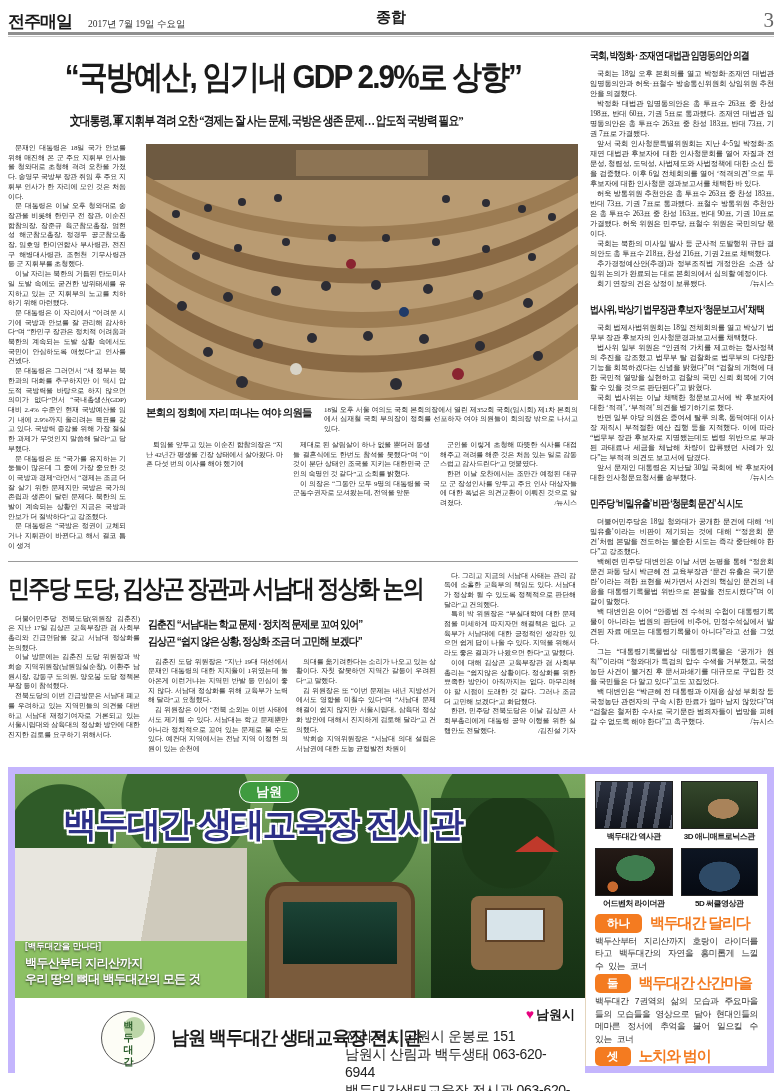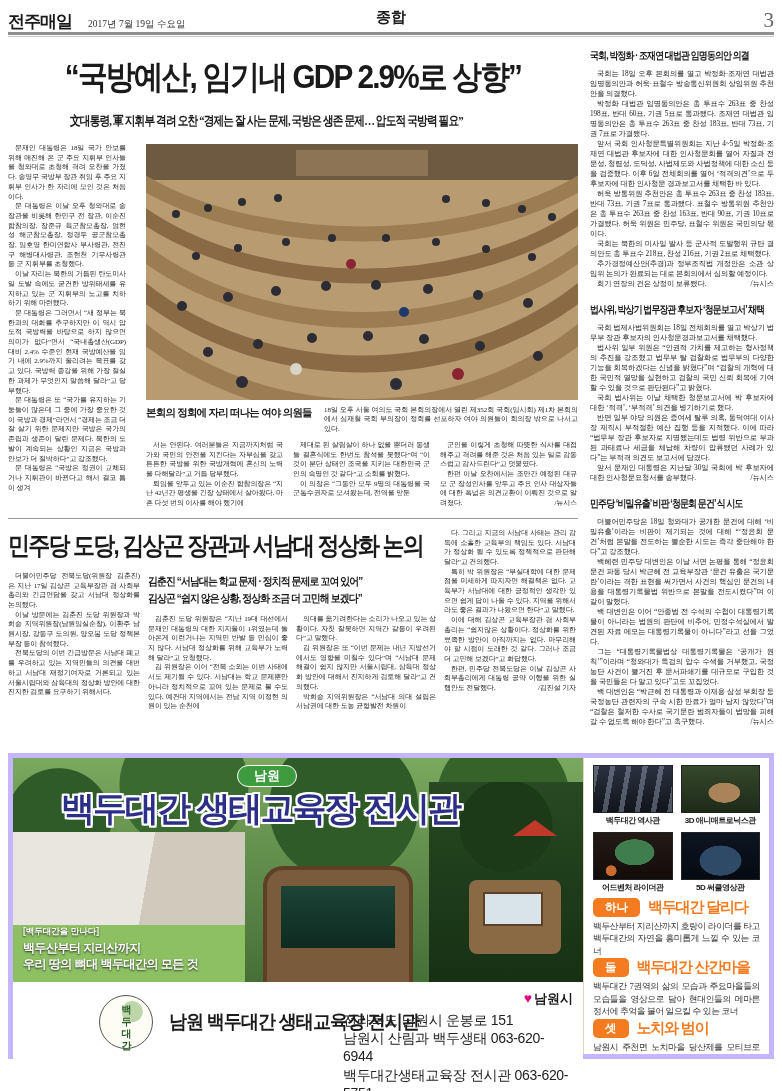--- a/index.html
+++ b/index.html
@@ -48,21 +48,21 @@
   .s-mid-cols{display:flex;gap:8px;}
   .s-mid-cols .c{width:140px;overflow:hidden;}
   .s-col4{width:132px;padding-top:2px;overflow:hidden;}
   
   .sb-article{margin-bottom:14px;}
   .sb-headline{font-family:"Liberation Sans",sans-serif;font-weight:900;font-size:10.5px;letter-spacing:-1px;
                white-space:nowrap;transform:scaleX(.85);transform-origin:left;margin:0 0 6px;}
   .sb-body{font-size:7.3px;line-height:10px;text-align:justify;letter-spacing:-0.1px;}
   .sb-body p{margin:0;text-indent:7px;}
   
-  .ad{margin-top:12px;border:5px solid #c4b5fd;height:306px;display:flex;background:#fff;}
+  .ad{margin-top:12px;border:7px solid #c4b5fd;height:306px;display:flex;background:#fff;}
   .ad-left{width:570px;position:relative;}
   .ad-photo{height:224px;position:relative;overflow:hidden;
     background:radial-gradient(circle at 8% 28%,#2f5b28 0 52px,transparent 53px),
                radial-gradient(circle at 30% 12%,#3a6a2f 0 64px,transparent 65px),
                radial-gradient(circle at 58% 22%,#2f5b28 0 74px,transparent 75px),
                radial-gradient(circle at 86% 18%,#356329 0 66px,transparent 67px),
                linear-gradient(#7aa85e,#466f38);}
   .region-badge{position:absolute;top:7px;left:224px;background:#3f9b3f;color:#fff;border:1.5px solid #fff;
     font-family:"Liberation Sans",sans-serif;font-weight:800;font-size:13px;padding:1px 16px;border-radius:12px;z-index:5;}
   .ad-title{position:absolute;top:28px;left:48px;z-index:5;font-family:"Liberation Sans",sans-serif;font-weight:900;
@@ -100,21 +100,21 @@
   .g-item .cap{font-family:"Liberation Sans",sans-serif;font-size:8px;font-weight:700;text-align:center;margin:2px 0 4px;letter-spacing:-0.5px;}
   .g1{background:repeating-linear-gradient(100deg,rgba(170,180,200,.4) 0 5px,transparent 5px 16px),linear-gradient(#2b3140,#11141c);}
   .g2{background:radial-gradient(ellipse at 55% 58%,#a9835a 0 26%,transparent 27%),linear-gradient(#35482c,#1d2a18);}
   .g3{background:radial-gradient(ellipse at 52% 42%,#3f7d4f 0 34%,transparent 35%),radial-gradient(circle at 22% 82%,#c96a2f 0 7%,transparent 8%),linear-gradient(#241a16,#120c0a);}
   .g4{background:radial-gradient(ellipse at 50% 60%,#2e4a66 0 38%,transparent 39%),linear-gradient(#0d1522,#060a12);}
   .feature{margin-top:1px;}
   .f-head{display:flex;align-items:center;gap:8px;}
   .f-badge{background:#f47b20;color:#fff;font-family:"Liberation Sans",sans-serif;font-weight:800;font-size:11.5px;
     border-radius:5px;padding:2px 12px;flex:0 0 auto;}
   .f-title{color:#f47b20;font-family:"Liberation Sans",sans-serif;font-weight:900;font-size:15px;letter-spacing:-1.2px;white-space:nowrap;}
-  .f-desc{font-family:Liberation Serif, serif;font-size:8.8px;line-height:1.42;color:#333;margin-top:3px;letter-spacing:-0.4px;text-align:justify;}
+  .f-desc{font-family:Liberation Mono, monospace;font-size:8.8px;line-height:1.42;color:#333;margin-top:3px;letter-spacing:-0.4px;text-align:justify;}
 </style>
 </head>
 <body>
 
 <div class="page">
 
   <div class="masthead">
     <span class="paper-name">전주매일</span>
     <span class="mh-date">2017년 7월 19일 수요일</span>
     <span class="mh-section">종합</span>
@@ -126,20 +126,21 @@
     <div class="left-zone">
 
       <div>
         <h1 class="headline">“국방예산, 임기내 GDP 2.9%로 상향”</h1>
         <div class="subhead">文대통령, 軍 지휘부 격려 오찬  “경제는 잘 사는 문제, 국방은 생존 문제… 압도적 국방력 필요”</div>
         <div class="main-body">
           <div class="col-narrow bodytext">
             <p>문재인 대통령은 18일 국가 안보를 위해 매진해 온 군 주요 지휘부 인사들을 청와대로 초청해 격려 오찬을 가졌다. 송영무 국방부 장관 취임 후 주요 지휘부 인사가 한 자리에 모인 것은 처음이다.</p>
             <p>문 대통령은 이날 오후 청와대로 송 장관을 비롯해 한민구 전 장관, 이순진 합참의장, 장준규 육군참모총장, 엄현성 해군참모총장, 정경두 공군참모총장, 임호영 한미연합사 부사령관, 전진구 해병대사령관, 조현천 기무사령관 등 군 지휘부를 초청했다.</p>
             <p>이날 자리는 북한의 거듭된 탄도미사일 도발 속에도 굳건한 방위태세를 유지하고 있는 군 지휘부의 노고를 치하하기 위해 마련됐다.</p>
+            <p>문 대통령은 이 자리에서 “어려운 시기에 국방과 안보를 잘 관리해 감사하다”며 “한민구 장관은 정치적 어려움과 북한의 계속되는 도발 상황 속에서도 국민이 안심하도록 애썼다”고 인사를 건넸다.</p>
             <p>문 대통령은 그러면서 “새 정부는 북한과의 대화를 추구하지만 이 역시 압도적 국방력을 바탕으로 하지 않으면 의미가 없다”면서 “국내총생산(GDP) 대비 2.4% 수준인 현재 국방예산을 임기 내에 2.9%까지 올리려는 목표를 갖고 있다. 국방력 증강을 위해 가장 절실한 과제가 무엇인지 말씀해 달라”고 당부했다.</p>
             <p>문 대통령은 또 “국가를 유지하는 기둥들이 많은데 그 중에 가장 중요한 것이 국방과 경제”라면서 “경제는 조금 더 잘 살기 위한 문제지만 국방은 국가의 존립과 생존이 달린 문제다. 북한의 도발이 계속되는 상황인 지금은 국방과 안보가 더 절박하다”고 강조했다.</p>
             <p>문 대통령은 “국방은 정권이 교체되거나 지휘관이 바뀐다고 해서 결코 틈이 생겨</p>
           </div>
           <div class="photo-zone">
             <div class="assembly-photo">
               <svg width="432" height="256" viewBox="0 0 432 256">
                 <rect width="432" height="256" fill="#b99b72"></rect>
                 <rect width="432" height="36" fill="#6e5a41"></rect>
                 <rect x="150" y="6" width="132" height="26" fill="#8d7454"></rect>
@@ -188,21 +189,20 @@
                 <circle cx="96" cy="238" r="6" fill="#2c2c34"></circle>
                   <circle cx="250" cy="240" r="6" fill="#2c2c34"></circle>
               </svg>
             </div>
             <div class="caption-row">
               <div class="caption-title">본회의 정회에 자리 떠나는 여야 의원들</div>
               <div class="caption-text">18일 오후 서울 여의도 국회 본회의장에서 열린 제352회 국회(임시회) 제1차 본회의에서 심재철 국회 부의장이 정회를 선포하자 여야 의원들이 회의장 밖으로 나서고 있다.</div>
             </div>
             <div class="three-cols bodytext">
               <div class="c">
-                <p>서는 안된다. 여러분들은 지금까지처럼 국가와 국민의 안전을 지킨다는 자부심을 갖고 튼튼한 국방을 위한 국방개혁에 혼신의 노력을 다해달라”고 거듭 당부했다.</p>
                 <p>퇴임을 앞두고 있는 이순진 합참의장은 “지난 42년간 평생을 긴장 상태에서 살아왔다. 마흔 다섯 번의 이사를 해야 했기에</p>
               </div>
               <div class="c">
                 <p>제대로 된 살림살이 하나 없을 뿐더러 동생들 결혼식에도 한번도 참석을 못했다”며 “이것이 분단 상태인 조국을 지키는 대한민국 군인의 숙명인 것 같다”고 소회를 밝혔다.</p>
                 <p>이 의장은 “그동안 모두 9명의 대통령을 국군통수권자로 모셔왔는데, 전역을 앞둔</p>
               </div>
               <div class="c">
                 <p>군인을 이렇게 초청해 따뜻한 식사를 대접해주고 격려를 해준 것은 처음 있는 일로 감동스럽고 감사드린다”고 덧붙였다.</p>
                 <p><span>한편 이날 오찬에서는 조만간 예정된 대규모 군 장성인사를 앞두고 주요 인사 대상자들에 대한 폭넓은 의견교환이 이뤄진 것으로 알려졌다.</span> <span class="byline">/뉴시스</span></p>
               </div>

